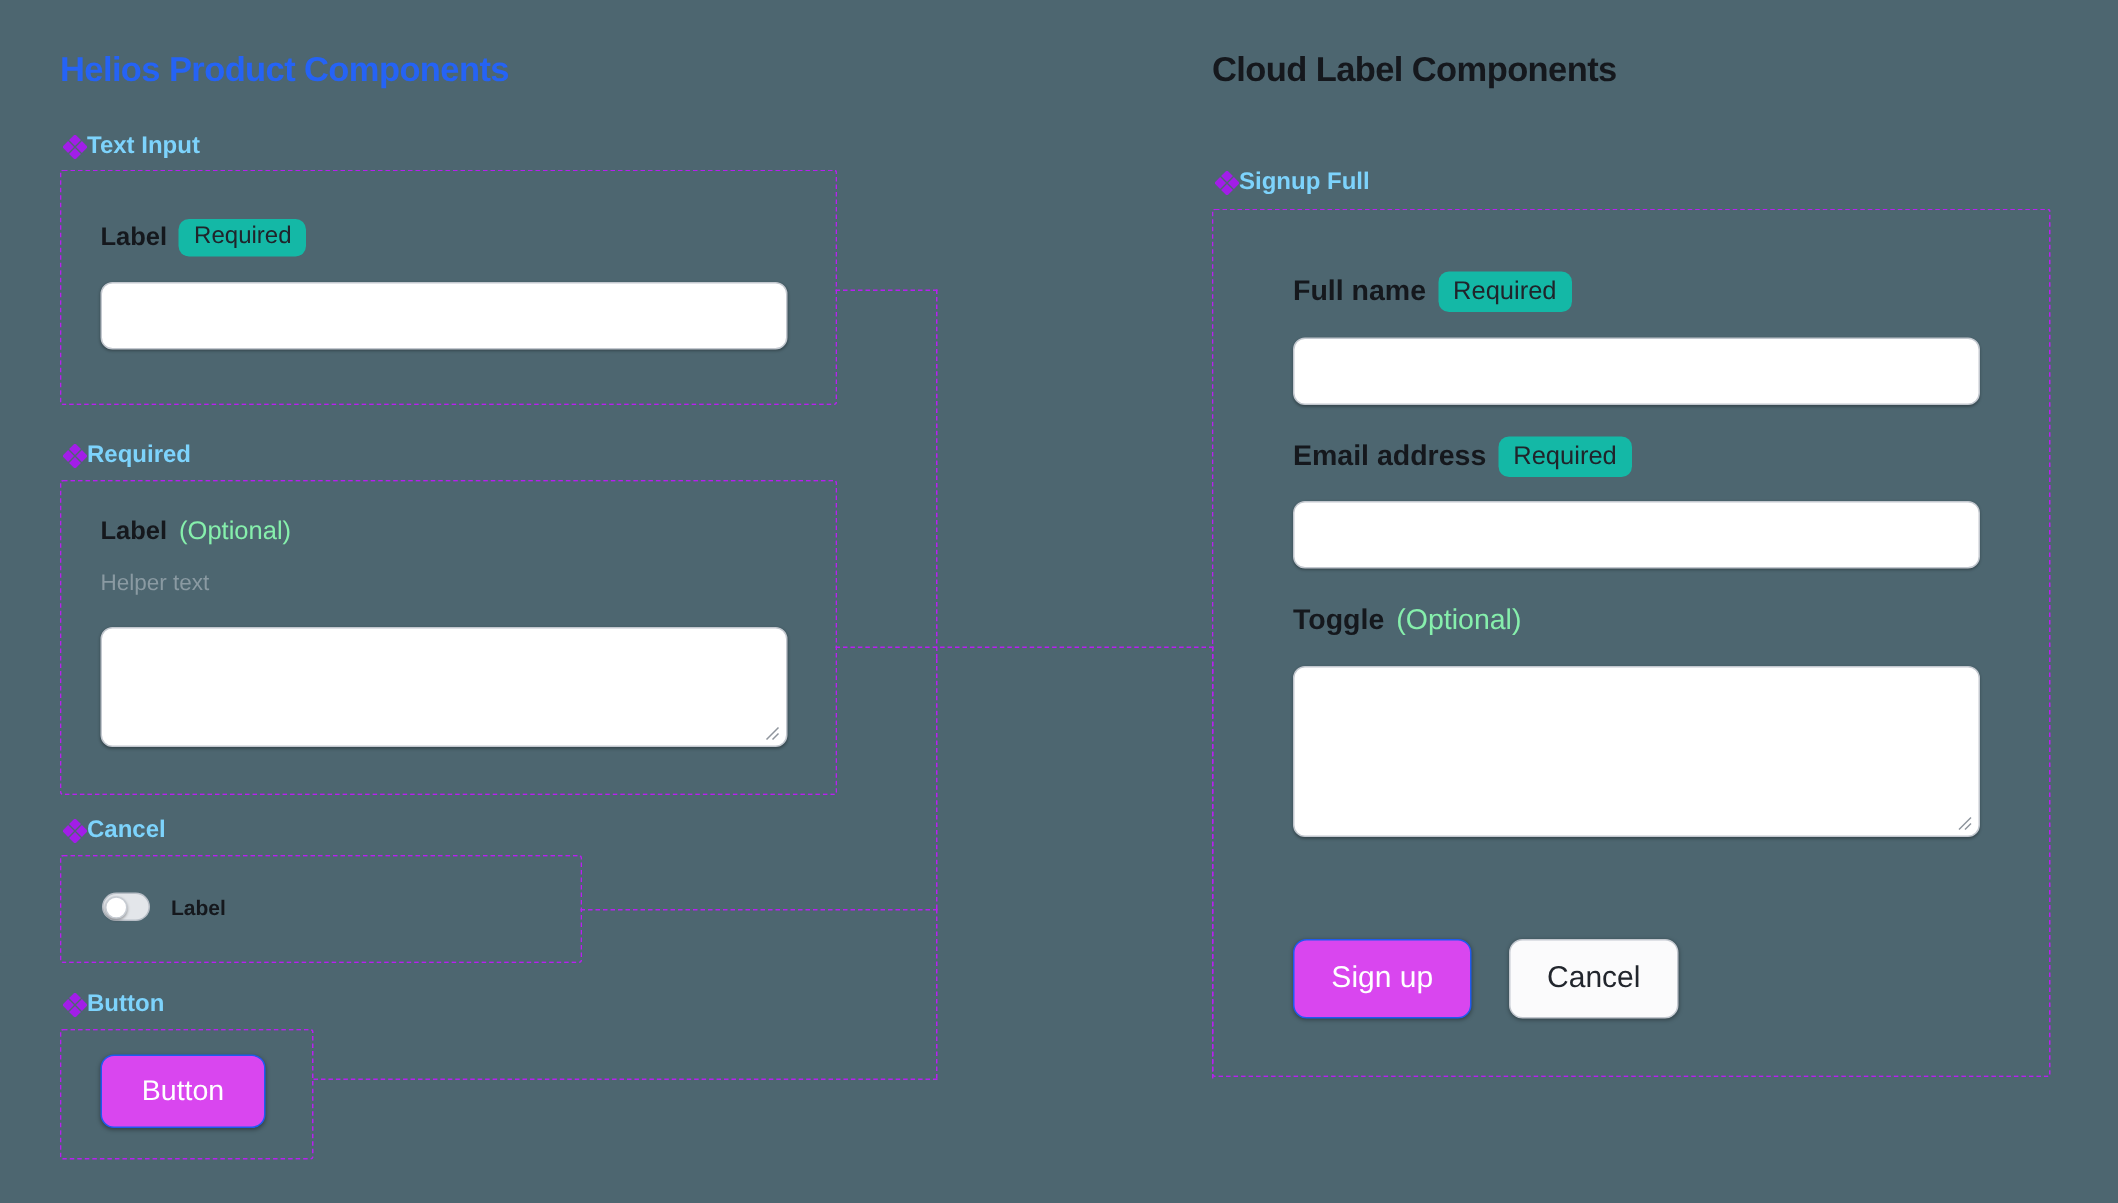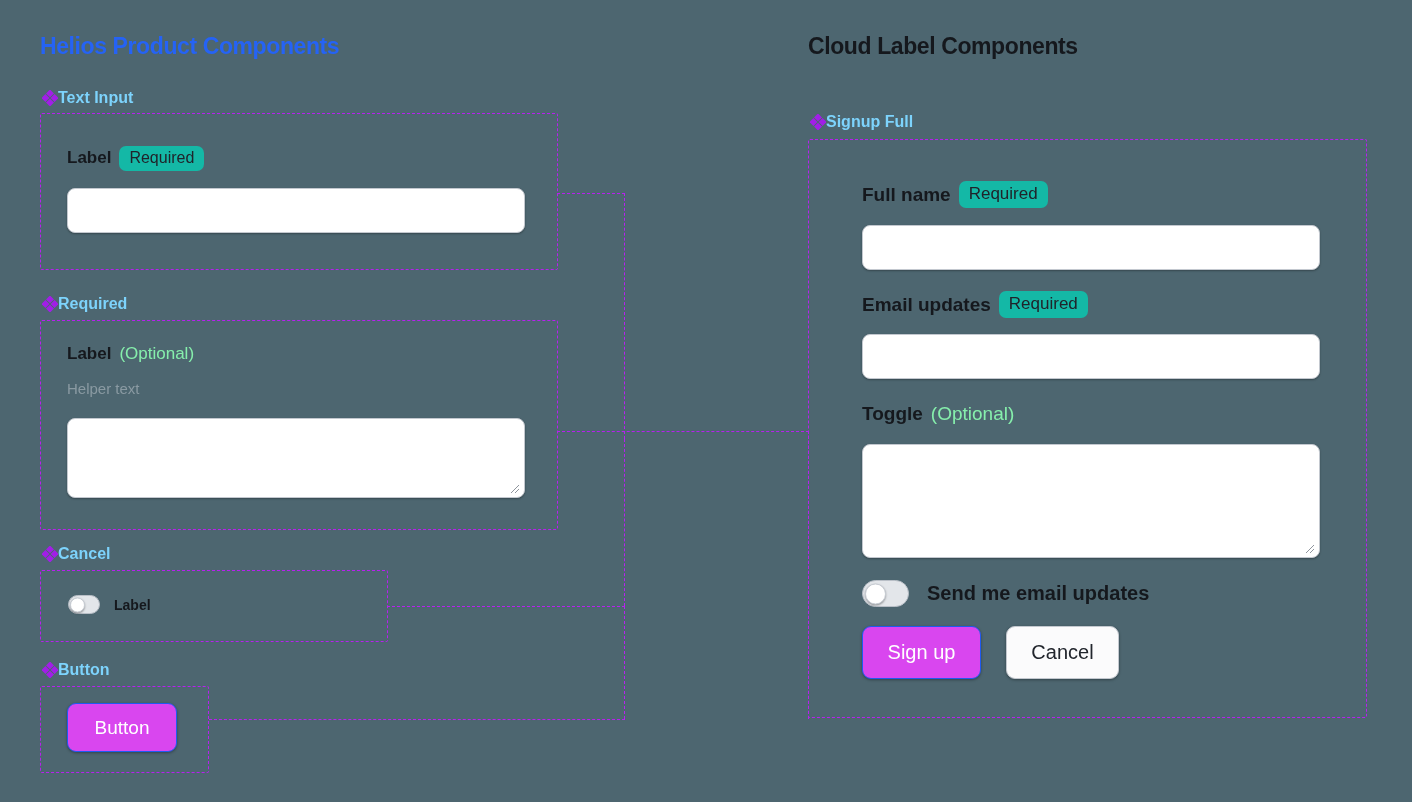--- a/index.html
+++ b/index.html
@@ -283,42 +283,36 @@
   <div style="position:absolute; left:862px; top:181px;">
     <div class="field-label big">
       <span>Full name</span>
       <span class="badge-required">Required</span>
     </div>
   </div>
   <input class="text-input" type="text" style="position: absolute; left: 862px; top: 225px; width: 458px; height: 45px;" placeholder="">
 
   <div style="position:absolute; left:862px; top:291px;">
     <div class="field-label big">
-      <span>Email updates</span>
+      <span>Email address</span>
       <span class="badge-required">Required</span>
     </div>
   </div>
   <input class="text-input" type="email" style="position: absolute; left: 862px; top: 334px; width: 458px; height: 45px;" placeholder="">
 
   <div style="position:absolute; left:862px; top:403px;">
     <div class="field-label big">
       <span>Toggle</span>
       <span class="label-optional">(Optional)</span>
     </div>
   </div>
   <div style="position:absolute; left:862px; top:444px; width:458px; height:114px;">
     <textarea class="text-area" style="width: 458px; height: 114px;" placeholder=""></textarea>
     <svg class="resize-grip" viewBox="0 0 12 12" aria-hidden="true">
       <path d="M11 3 L3 11 M11 7 L7 11" stroke="#8f959d" stroke-width="1" fill="none"></path>
     </svg>
   </div>
 
-  <div class="toggle-row" style="left:862px; top:580px; gap:18px;">
-    <span class="toggle-track" style="width:47px; height:27px;">
-      <span class="toggle-knob" style="left:2px; width:21px; height:21px;"></span>
-    </span>
-    <span class="toggle-label" style="font-size:20px;">Send me email updates</span>
-  </div>
 
   <button class="btn btn-primary" style="position:absolute; left:862px; top:626px; width:119px; height:53px; font-size:20px;">Sign up</button>
   <button class="btn btn-secondary" style="position:absolute; left:1006px; top:626px; width:113px; height:53px; font-size:20px;">Cancel</button>
 
 </div>
 
 </body></html>

